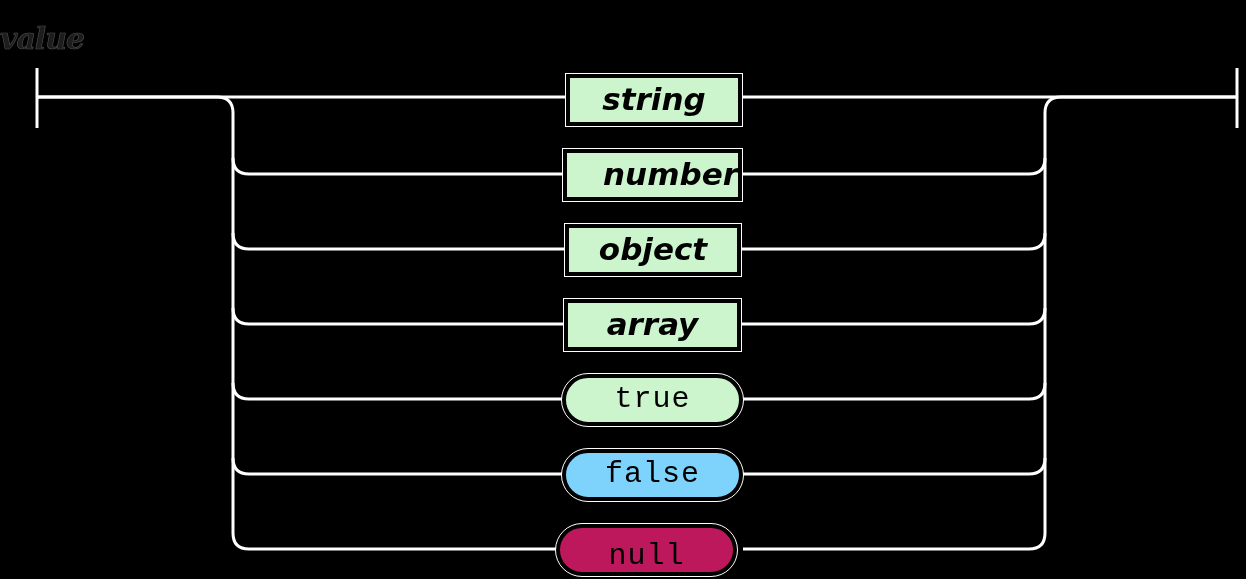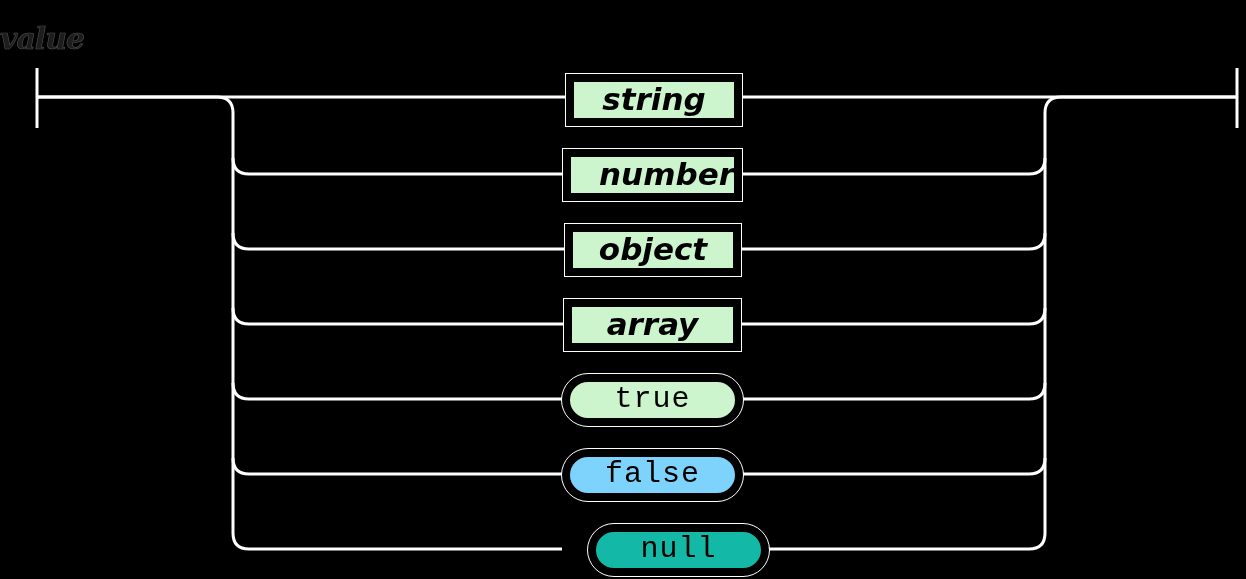--- a/index.html
+++ b/index.html
@@ -41,21 +41,21 @@
     user-select: none;
     margin-top: 20px;
   }
   .node {
     position: absolute;
     box-sizing: border-box;
     display: flex;
     align-items: center;
     justify-content: center;
     background: #cdf5cd;
-    border: 8px solid #4c1d95;
+    border: 4px solid #4c1d95;
     outline: 1px solid #ffffff;
     color: #000000;
     white-space: nowrap;
     overflow: hidden;
   }
   .node.nonterminal {
     border-radius: 0;
     font-family: "DejaVu Sans", "Liberation Sans", sans-serif;
     font-weight: bold;
     font-style: italic;
@@ -114,18 +114,18 @@
       </div>
       <div class="node nonterminal" style="left: 564px; top: 299px; width: 177px; height: 52px; background: rgb(205, 245, 205); border-color: rgb(0, 0, 0);">
         <span class="node-label">array</span>
       </div>
       <div class="node terminal" style="left: 562px; top: 374px; width: 181px; height: 52px; background: rgb(205, 245, 205); border-color: rgb(0, 0, 0); border-radius: 26px;">
         <span class="node-label">true</span>
       </div>
       <div class="node terminal" style="left: 562px; top: 449px; width: 181px; height: 52px; background: #7dd3fc; border-color: rgb(0, 0, 0); border-radius: 26px;">
         <span class="node-label">false</span>
       </div>
-      <div class="node terminal" style="left: 588px; top: 524px; width: 181px; height: 52px; background: #14b8a6; border-color: rgb(0, 0, 0); border-radius: 26px;">
+      <div class="node terminal" style="left: 556px; top: 524px; width: 181px; height: 52px; background: #be185d; border-color: rgb(0, 0, 0); border-radius: 26px; align-items: flex-end;">
         <span class="node-label">null</span>
       </div>
     </div>
 
 </div>
 
 </body></html>

